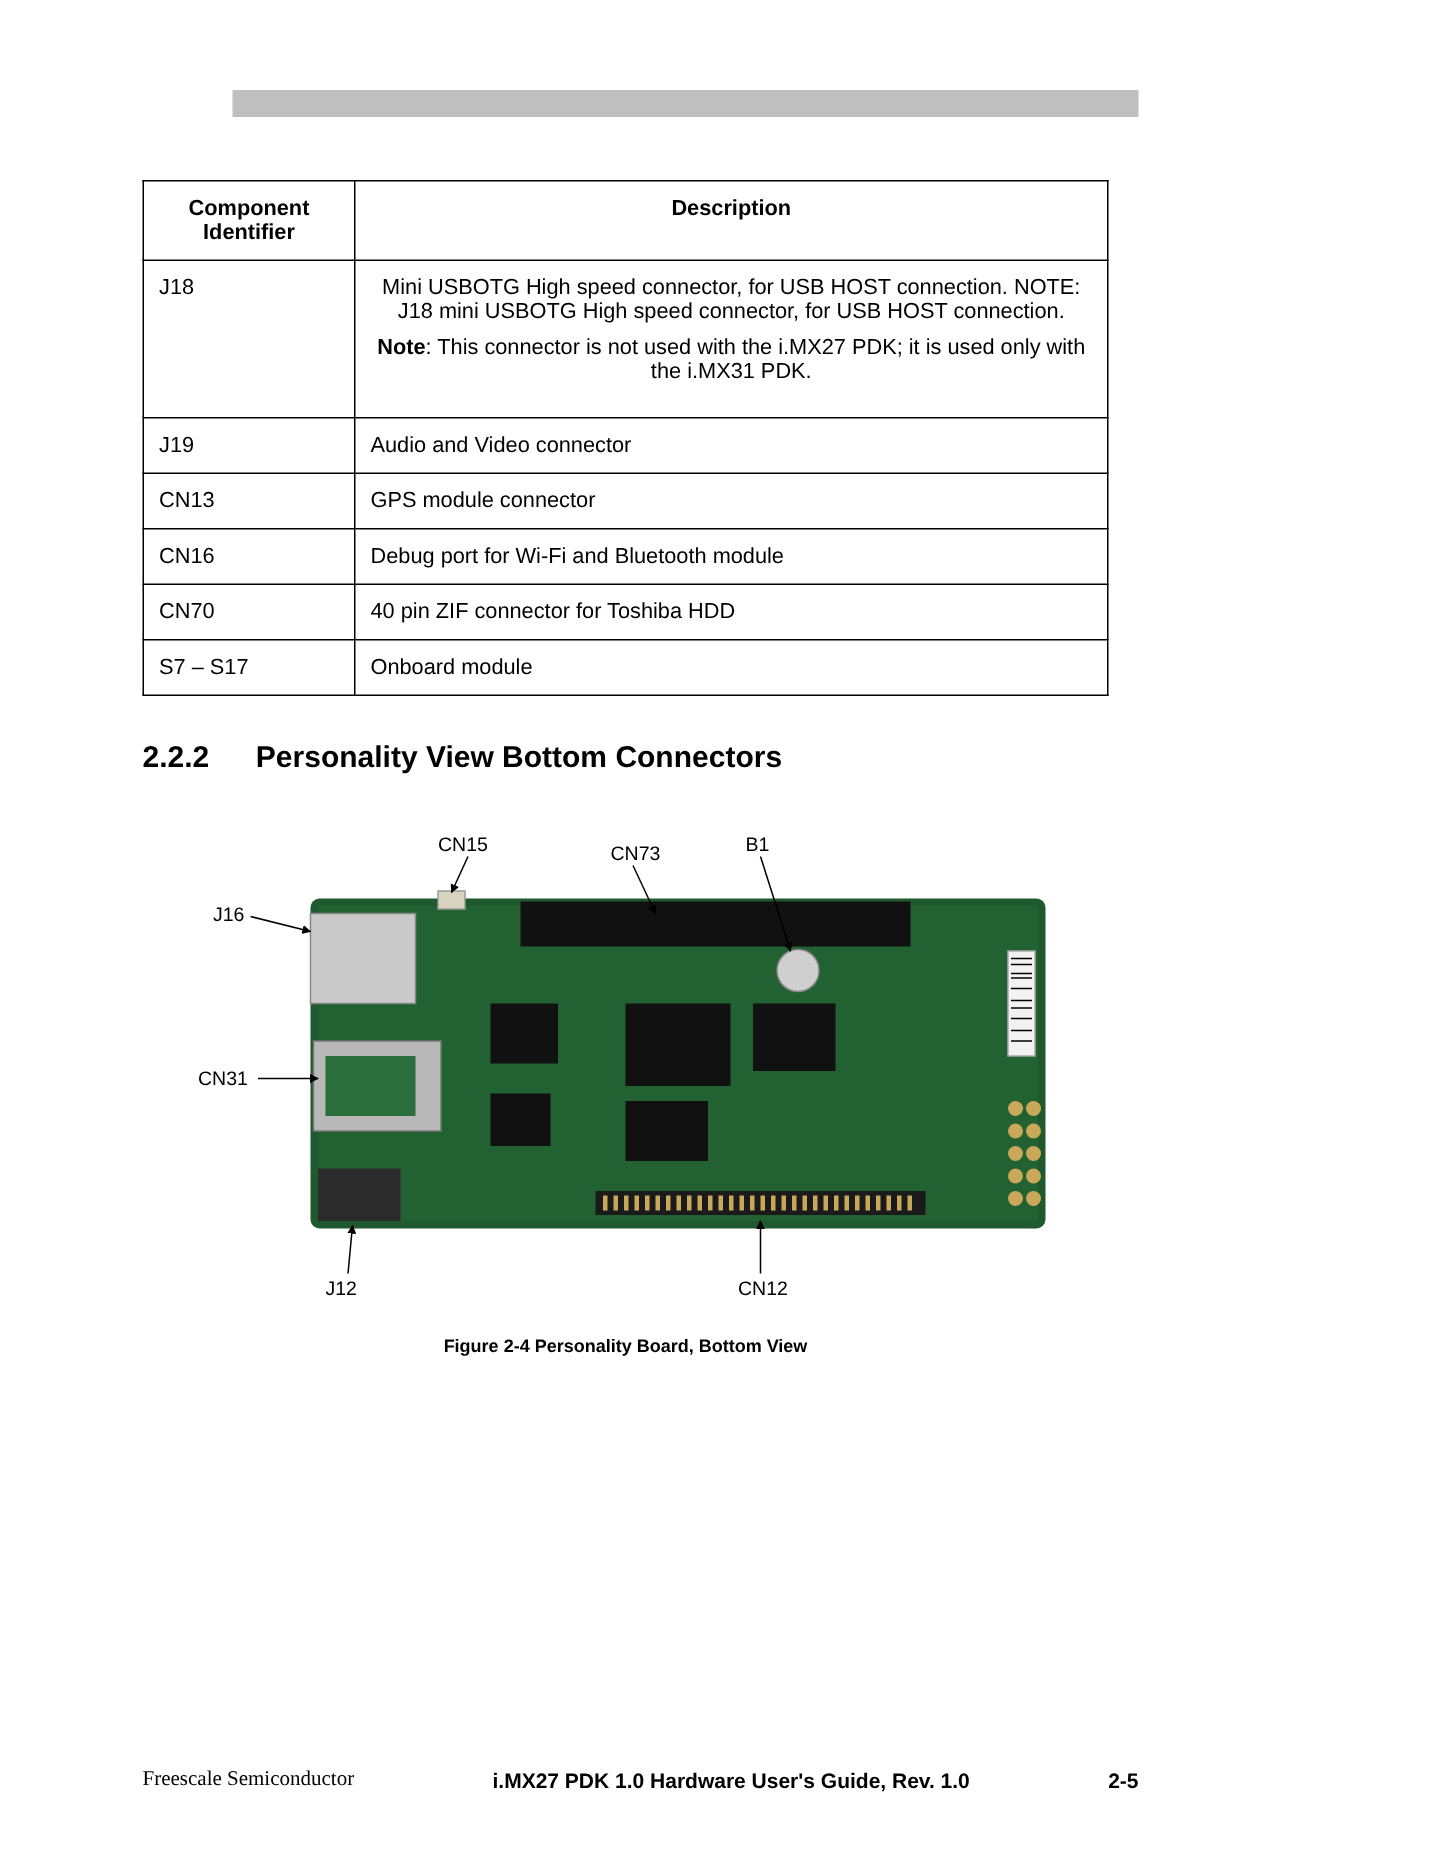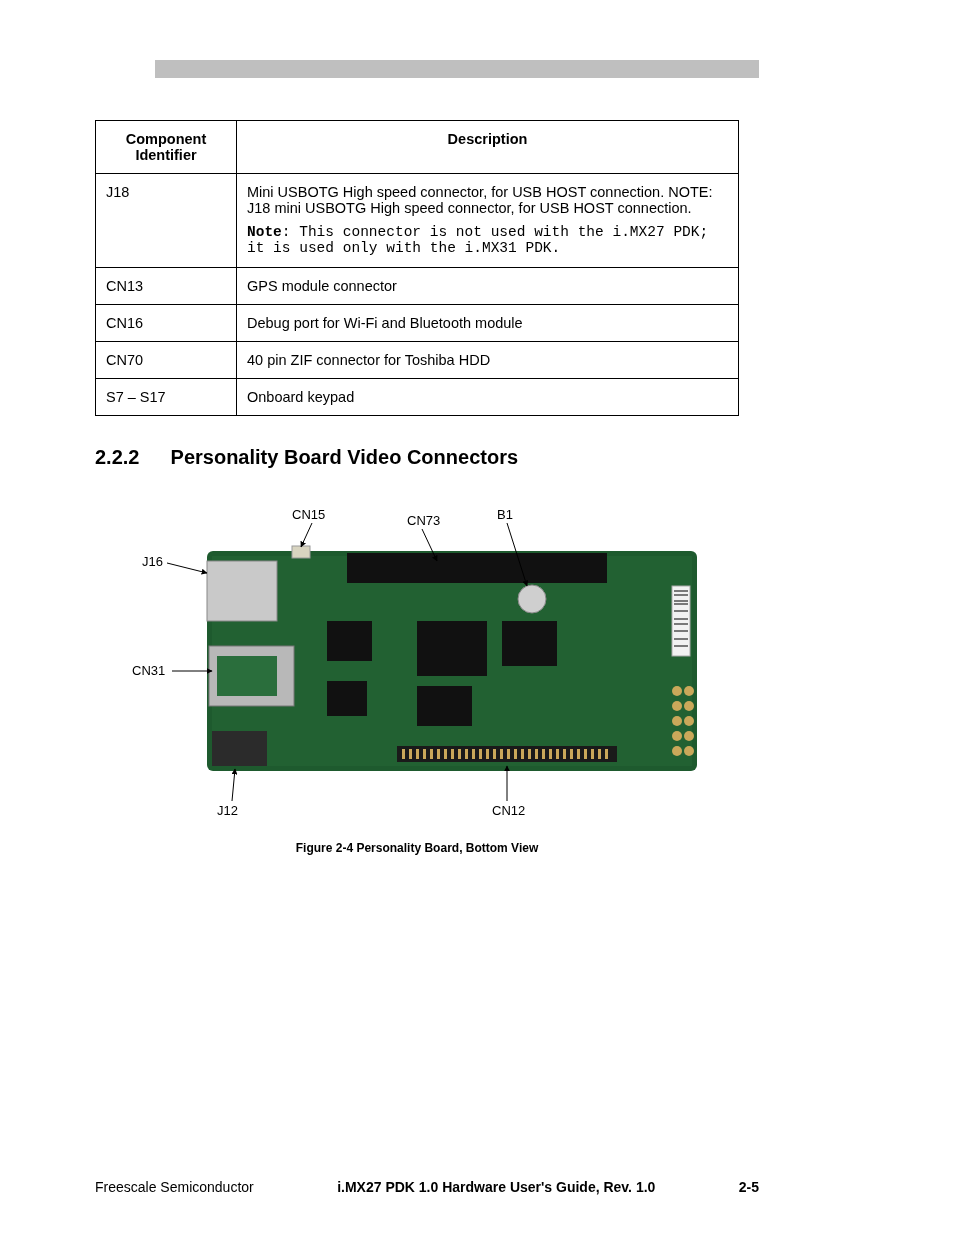--- a/index.html
+++ b/index.html
@@ -38,22 +38,22 @@
     text-align: left;
     vertical-align: top;
   }
   table.component-table th {
     font-weight: bold;
     text-align: center;
   }
   table.component-table th.col-id {
     width: 120px;
   }
-  .row-j18 p { margin: 0 0 8px 0; }
-  .row-j18 p:last-child { margin-bottom: 1px; font-family: Liberation Mono, monospace; }
+  .row-j18 p { margin: 0 0 8px 0; text-align: center; }
+  .row-j18 p:last-child { margin-bottom: 12px; }
   h2.section {
     font-size: 20px;
     font-weight: bold;
     margin: 30px 0 22px 0;
   }
   h2.section .num { display:inline-block; width: 70px; }
   .figure-wrap {
     text-align: center;
     margin-top: 10px;
   }
@@ -67,21 +67,21 @@
     width: 600px;
     height: 330px;
   }
   .footer {
     position: absolute;
     bottom: 40px;
     left: 95px;
     right: 75px;
     font-size: 14px;
   }
-  .footer .left { float: left; }
+  .footer .left { float: left; font-family: Liberation Serif, serif; }
   .footer .center { text-align: center; font-weight: bold; }
   .footer .right { float: right; font-weight: bold; text-align: right; }
   .callout-label { font-family: Arial; font-size: 13px; fill: #000; }
 </style>
 </head>
 <body>
 
 <div class="page">
   <div class="header-bar"></div>
 
@@ -96,41 +96,45 @@
       </thead>
       <tbody>
         <tr>
           <td>J18</td>
           <td class="row-j18">
             <p>Mini USBOTG High speed connector, for USB HOST connection. NOTE: J18 mini USBOTG High speed connector, for USB HOST connection.</p>
             <p><b>Note</b><span>: This connector is not used with the i.MX27 PDK; it is used only with the i.MX31 PDK.</span></p>
           </td>
         </tr>
         <tr>
+          <td>J19</td>
+          <td>Audio and Video connector</td>
+        </tr>
+        <tr>
           <td>CN13</td>
           <td>GPS module connector</td>
         </tr>
         <tr>
           <td>CN16</td>
           <td>Debug port for Wi-Fi and Bluetooth module</td>
         </tr>
         <tr>
           <td>CN70</td>
           <td>40 pin ZIF connector for Toshiba HDD</td>
         </tr>
         <tr>
           <td>S7 – S17</td>
-          <td>Onboard keypad</td>
+          <td>Onboard module</td>
         </tr>
       </tbody>
     </table>
 
     <h2 class="section">
       <span class="num">2.2.2</span>
-      <span>Personality Board Video Connectors</span>
+      <span>Personality View Bottom Connectors</span>
     </h2>
 
     <div class="figure-wrap">
       <svg class="board-svg" viewBox="0 0 600 330">
 
         <rect x="90" y="60" width="490" height="220" rx="6" fill="#1e5a2e"></rect>
 
         <rect x="95" y="65" width="480" height="210" fill="#276b39" opacity="0.4"></rect>
 
         <rect x="230" y="62" width="260" height="30" fill="#111"></rect>

